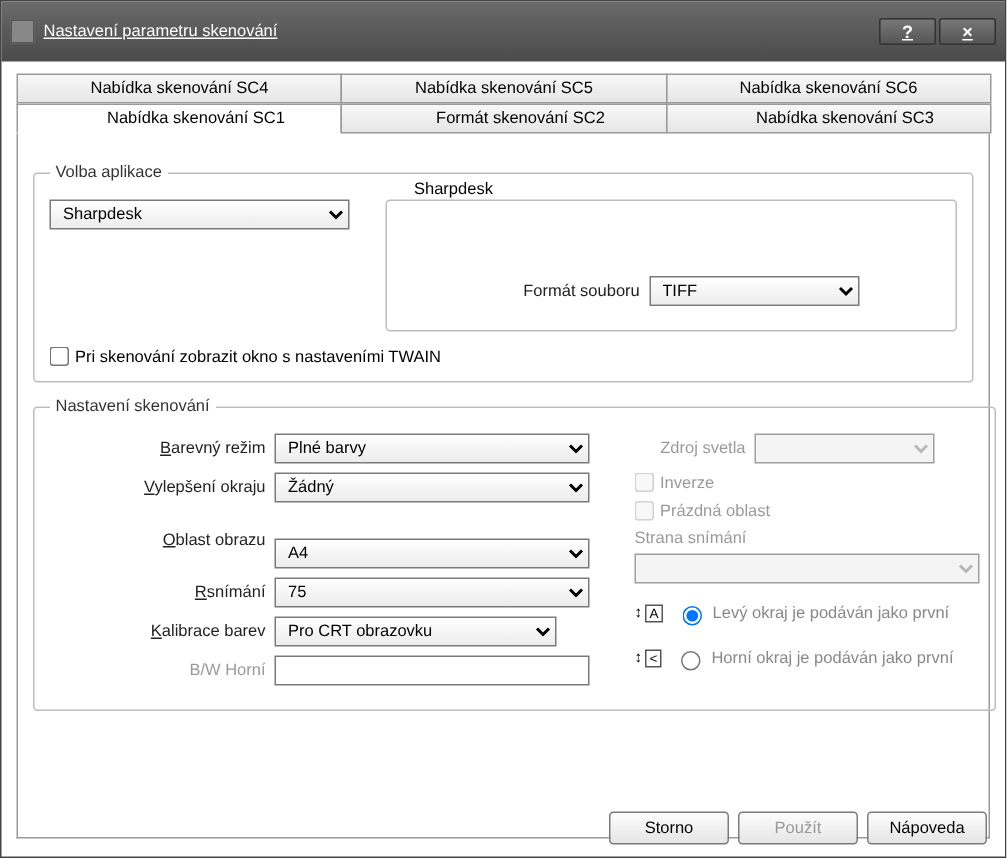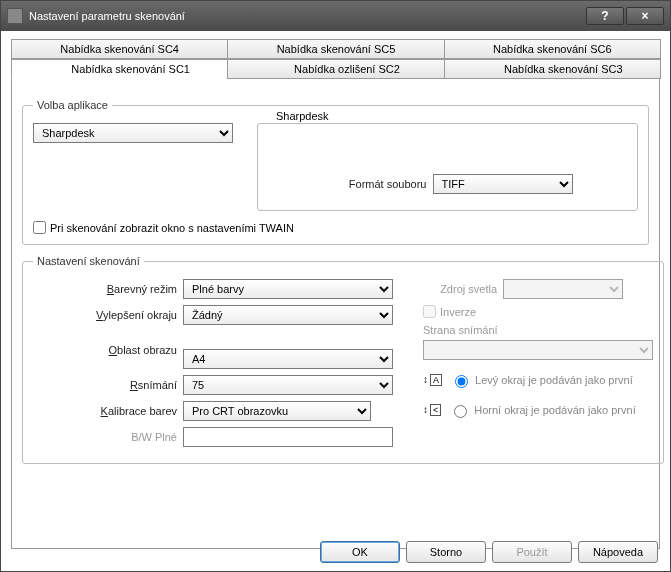--- a/index.html
+++ b/index.html
@@ -1,18 +1,18 @@
 <!DOCTYPE html>
 <html><head>
 <meta charset="utf-8">
 <style>
 * { box-sizing: border-box; font-family: "Segoe UI", Tahoma, sans-serif; font-size: 11px; }
 body { margin: 0; background: #fff; }
 .window { width: 671px; height: 572px; background: #fff; border: 1px solid #444; position: relative; }
-.titlebar { height: 30px; background: linear-gradient(#6a6a6a, #4a4a4a); color: #fff; display: flex; align-items: center; padding: 0 6px; }
+.titlebar { height: 40px; background: linear-gradient(#6a6a6a, #4a4a4a); color: #fff; display: flex; align-items: center; padding: 0 6px; text-decoration: underline; }
 .titlebar .ico { width: 16px; height: 16px; background: #888; margin-right: 6px; border: 1px solid #555; }
 .titlebar .title { flex: 1; }
 .titlebar .btns { display: flex; gap: 2px; }
 .titlebar .tbtn { width: 38px; height: 18px; background: linear-gradient(#777,#555); border: 1px solid #333; border-radius: 2px; color: #fff; display:flex; align-items:center; justify-content:center; font-size:12px; font-weight:bold;}
 .content { padding: 8px 10px 0 10px; }
 .tabstrip { }
 .tabrow { display: flex; }
 .tab { flex: 1; text-align: center; padding: 3px 0; background: linear-gradient(#f8f8f8,#e6e6e6); border: 1px solid #9a9a9a; margin-right: -1px; cursor: pointer; }
 .tabrow2 .tab { border-top: 1px solid #9a9a9a; padding-left: 22px; }
 .tab.active { background: #fff; border-bottom: 1px solid #fff; font-weight: normal; }
@@ -55,21 +55,21 @@
 
   <div class="content">
     <div class="tabstrip">
       <div class="tabrow">
         <div class="tab">Nabídka skenování SC4</div>
         <div class="tab">Nabídka skenování SC5</div>
         <div class="tab">Nabídka skenování SC6</div>
       </div>
       <div class="tabrow tabrow2">
         <div class="tab active">Nabídka skenování SC1</div>
-        <div class="tab">Nabídka ozlišení SC2</div>
+        <div class="tab">Formát skenování SC2</div>
         <div class="tab">Nabídka skenování SC3</div>
       </div>
     </div>
 
     <div class="tabbody">
 
       <fieldset>
         <legend>Volba aplikace</legend>
         <div style="display:flex; gap:14px;">
           <div style="width:210px;">
@@ -112,33 +112,37 @@
             </div>
             <div class="row">
               <span class="lbl" style="width:150px;"><span style="text-decoration:underline;">R</span><span>snímání</span></span>
               <select style="width:210px;"><option>75</option></select>
             </div>
             <div class="row">
               <span class="lbl" style="width:150px;"><span style="text-decoration:underline;">K</span><span>alibrace barev</span></span>
               <select style="width:188px;"><option>Pro CRT obrazovku</option></select>
             </div>
             <div class="row">
-              <span class="lbl dis" style="width:150px;">B/W Plné</span>
+              <span class="lbl dis" style="width:150px;">B/W Horní</span>
               <input type="text" style="width: 210px;" disabled="" value="">
             </div>
           </div>
 
           <div style="flex:1;">
             <div class="row">
               <span class="lbl dis" style="width:80px;">Zdroj svetla</span>
               <select class="dis" disabled="" style="width:120px;"><option></option></select>
             </div>
             <div class="chk" style="margin-bottom:6px;">
               <input type="checkbox" disabled="" style="">
               <span class="dis">Inverze</span>
+            </div>
+            <div class="chk" style="margin-bottom:6px;">
+              <input type="checkbox" disabled="" style="">
+              <span class="dis">Prázdná oblast</span>
             </div>
             <div style="margin-bottom:4px;">
               <span class="dis" style="color:#9a9a9a;">Strana snímání</span>
             </div>
             <select class="dis" disabled="" style="width:230px; margin-bottom:12px;"><option></option></select>
 
             <div class="radio" style="margin-bottom:14px;">
               <span class="iconbox">
                   <span class="arrows">↕</span>
                   <span class="sq">A</span>
@@ -155,18 +159,17 @@
               <span class="dis">Horní okraj je podáván jako první</span>
             </div>
           </div>
         </div>
       </fieldset>
 
     </div>
   </div>
 
   <div class="footer">
-    <button class="default">OK</button>
     <button>Storno</button>
     <button class="dis" disabled="">Použít</button>
     <button>Nápoveda</button>
   </div>
 </div>
 
 </body></html>

